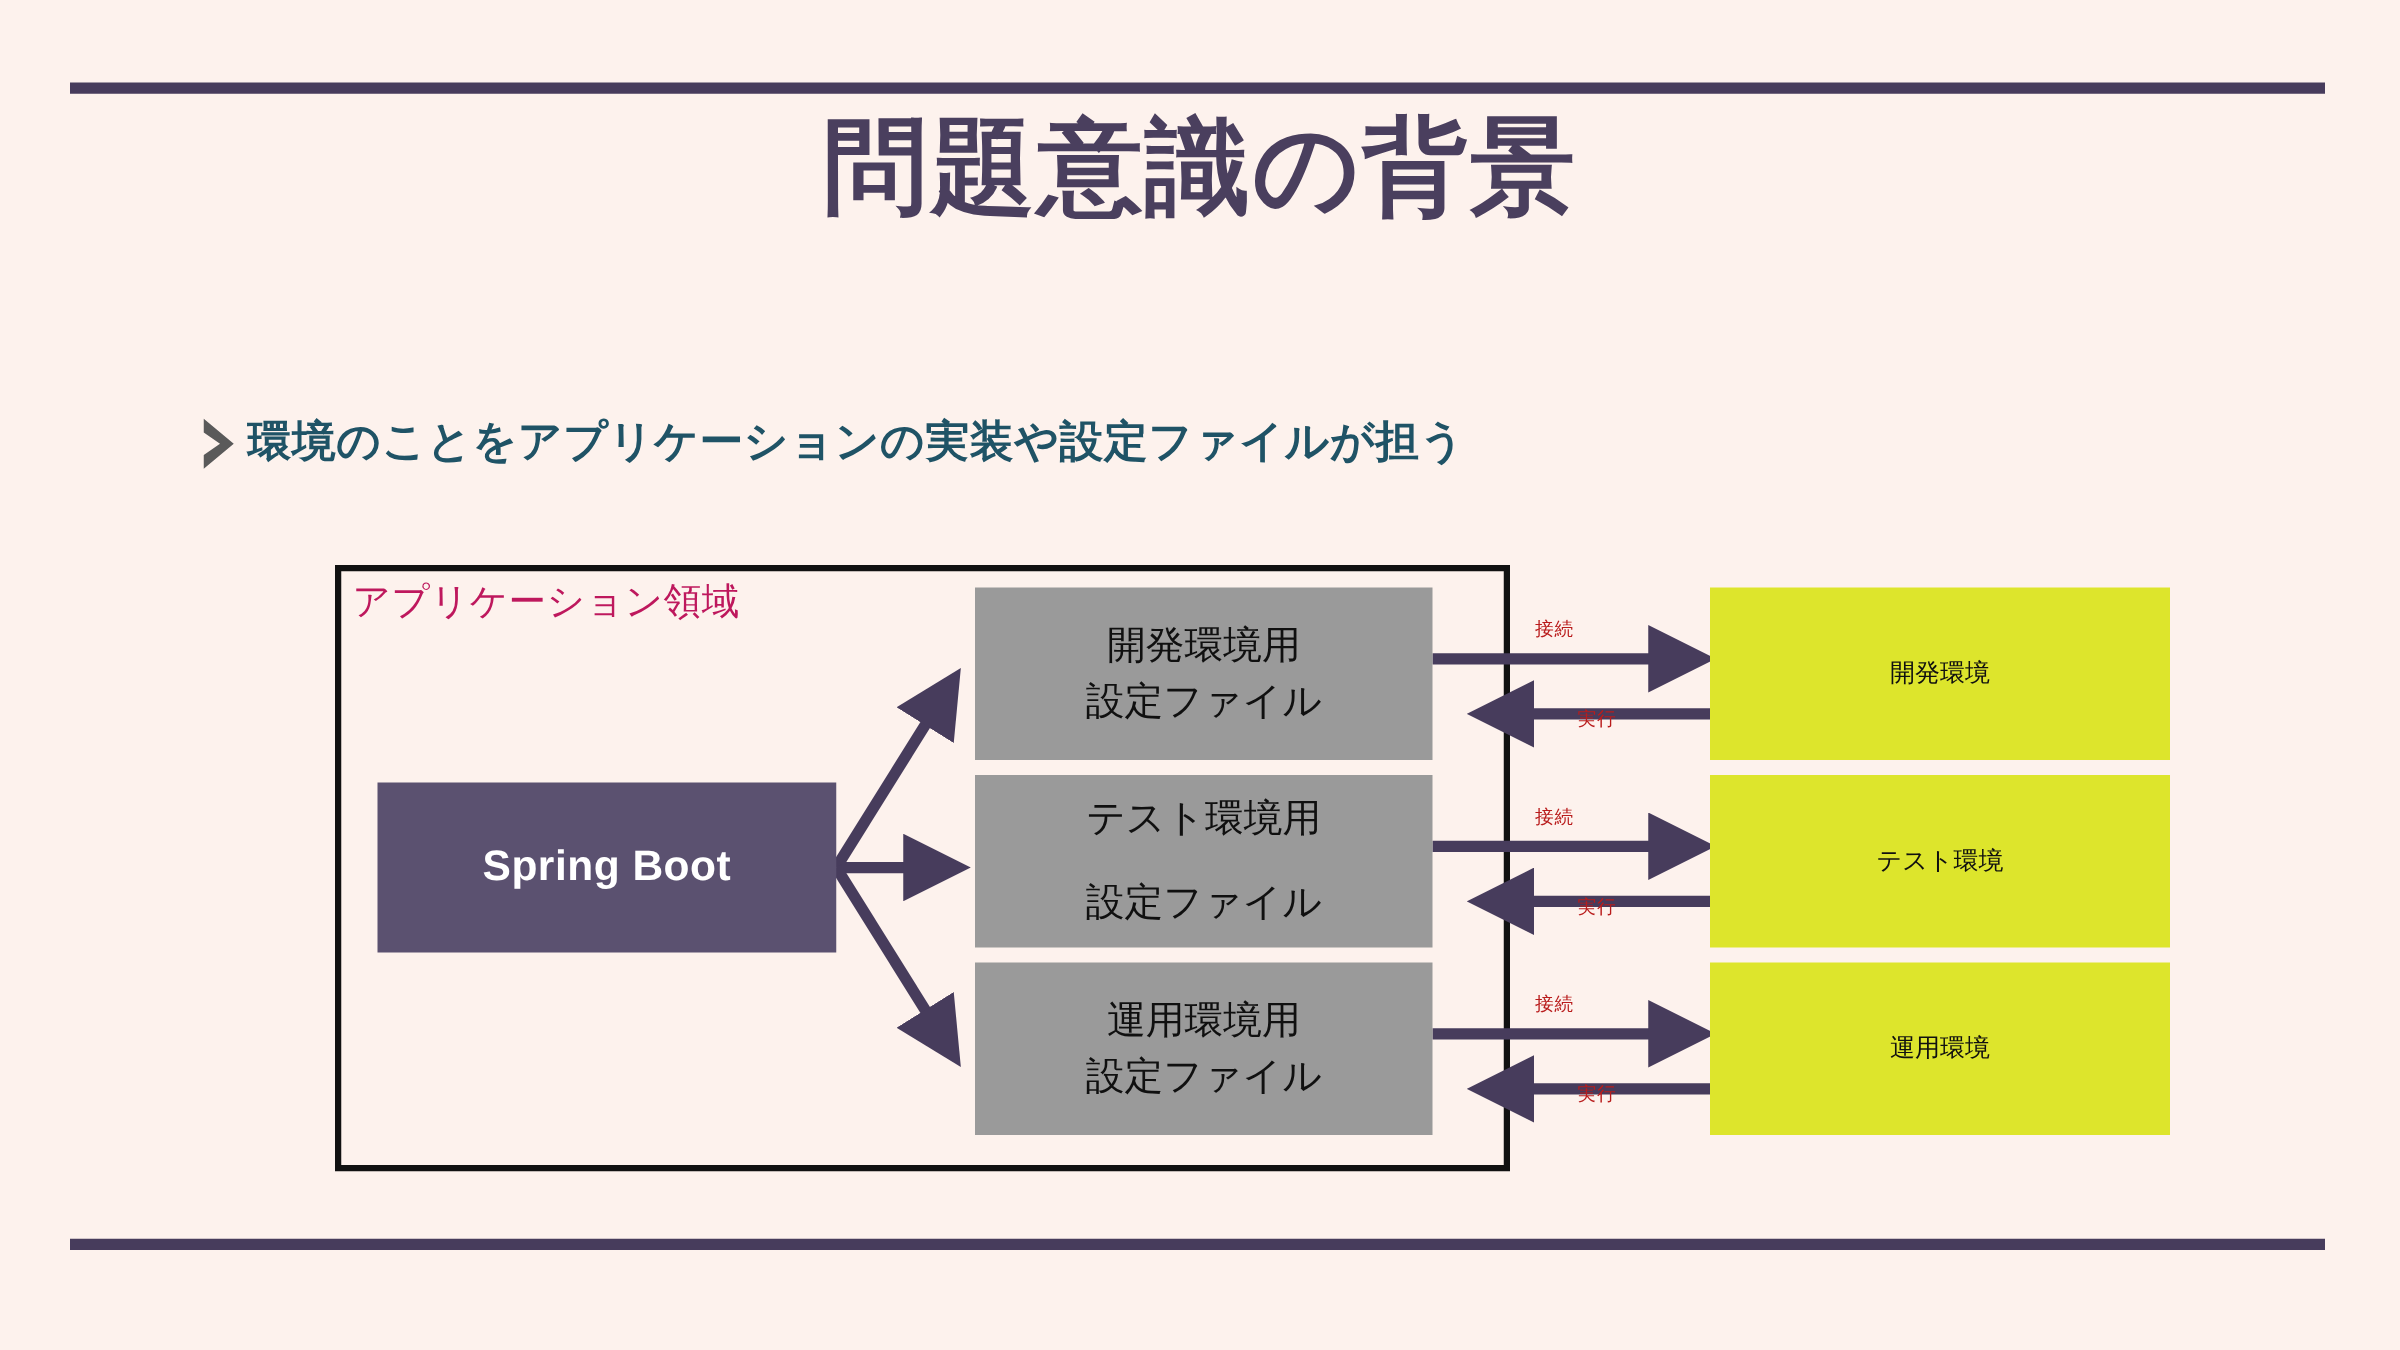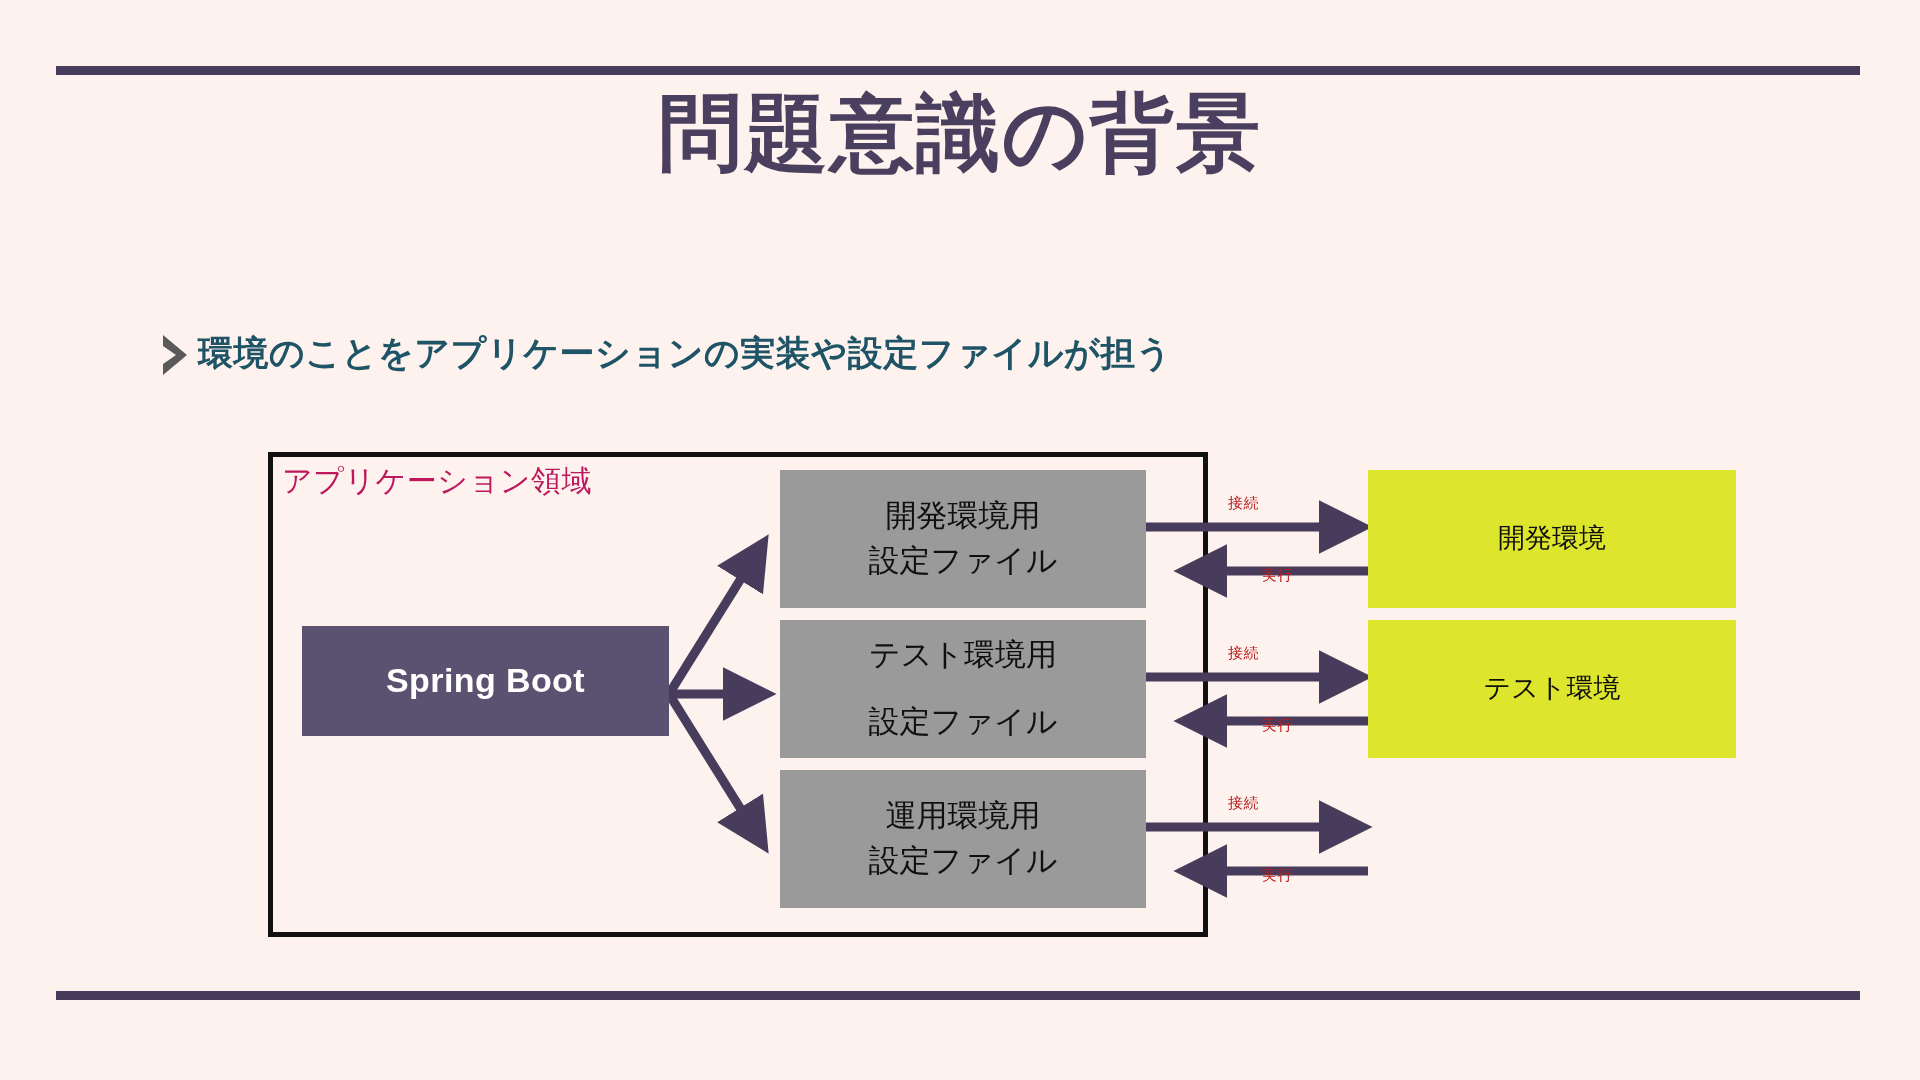--- a/index.html
+++ b/index.html
@@ -107,21 +107,21 @@
     flex-direction: column;
     align-items: center;
     justify-content: center;
     text-align: center;
     line-height: 1.45;
   }
   .box-spring {
     left: 302px;
     top: 626px;
     width: 367px;
-    height: 110px;
+    height: 136px;
     background: #5b5170;
     color: #ffffff;
     font-size: 34px;
     font-weight: 700;
     letter-spacing: 0.4px;
   }
   .box-config {
     left: 780px;
     width: 366px;
     height: 138px;
@@ -132,21 +132,21 @@
   .box-config.c1 { top: 470px; }
   .box-config.c2 { top: 620px; gap: 22px; }
   .box-config.c3 { top: 770px; }
 
   .box-env {
     left: 1368px;
     width: 368px;
     height: 138px;
     background: #dde52c;
     color: #101010;
-    font-size: 27px;
+    font-size: 20px;
   }
   .box-env.e1 { top: 470px; }
   .box-env.e2 { top: 620px; text-align: center; }
   .box-env.e3 { top: 770px; }
 
   .box-line { display: block; }
 
   
   .edge-label {
     position: absolute;
@@ -234,20 +234,23 @@
       <span class="box-line">運用環境用</span>
       <span class="box-line">設定ファイル</span>
     </div>
 
     <div class="box box-env e1">
       <span class="box-line">開発環境</span>
     </div>
     <div class="box box-env e2">
       <span class="box-line">テスト環境</span>
     </div>
+    <div class="box box-env e3">
+      <span class="box-line">運用環境</span>
+    </div>
 
     <div class="edge-label lbl-connect-1">接続</div>
     <div class="edge-label lbl-exec-1">実行</div>
     <div class="edge-label lbl-connect-2">接続</div>
     <div class="edge-label lbl-exec-2">実行</div>
     <div class="edge-label lbl-connect-3">接続</div>
     <div class="edge-label lbl-exec-3">実行</div>
 
   </div>
 

